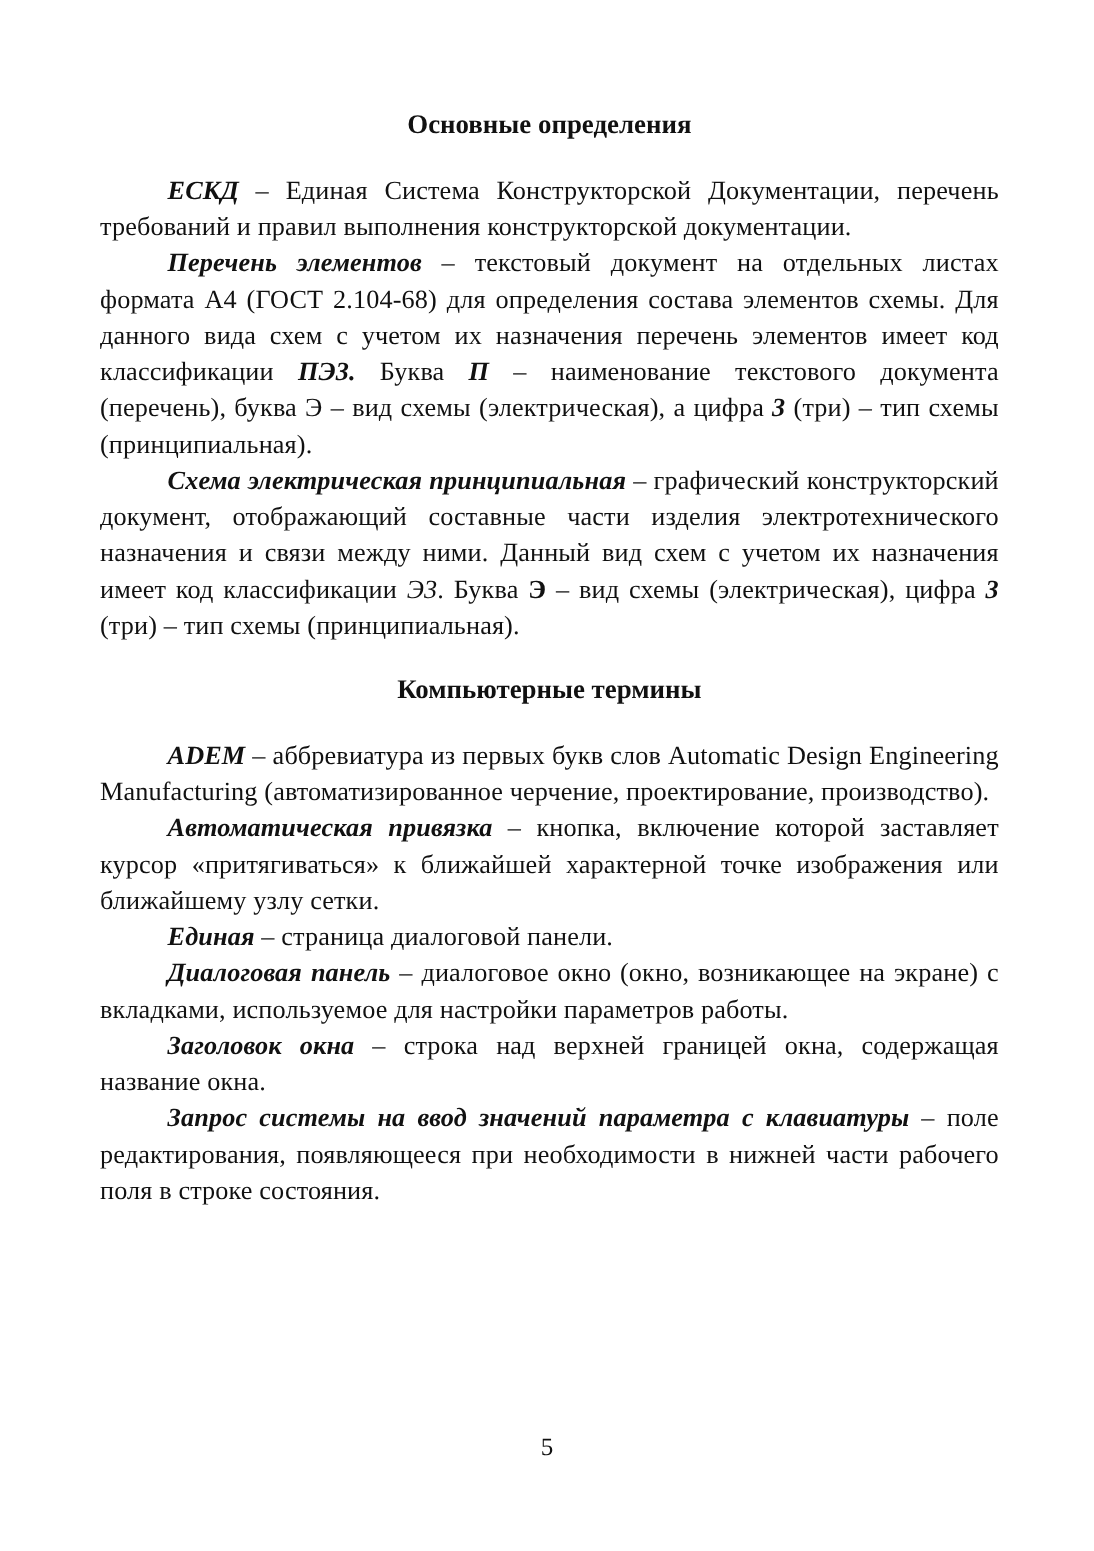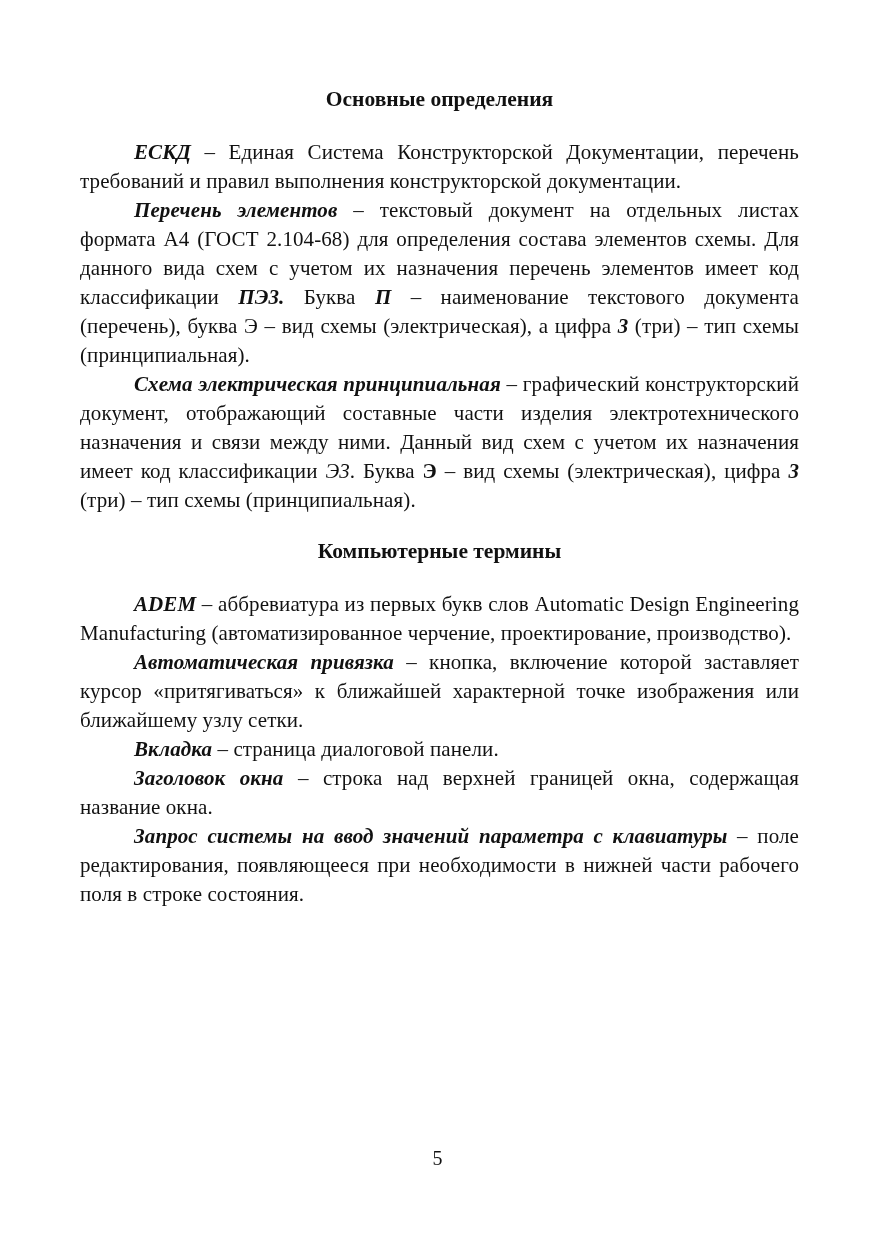--- a/index.html
+++ b/index.html
@@ -62,18 +62,19 @@
 
 <div class="page">
   <div class="content">
       <div class="section-heading">Основные определения</div>
       <p class="para"><span class="seg-bi">ЕСКД</span><span class="seg-r"> – Единая Система Конструкторской Документации, перечень требований и правил выполнения конструкторской документации.</span></p>
       <p class="para"><span class="seg-bi">Перечень элементов</span><span class="seg-r"> – текстовый документ на отдельных листах формата А4 (ГОСТ 2.104-68) для определения состава элементов схемы. Для данного вида схем с учетом их назначения перечень элементов имеет код классификации </span><span class="seg-bi">ПЭ3.</span><span class="seg-r"> Буква </span><span class="seg-bi">П</span><span class="seg-r"> – наименование текстового документа (перечень), буква Э – вид схемы (электрическая), а цифра </span><span class="seg-bi">3</span><span class="seg-r"> (три) – тип схемы (принципиальная).</span></p>
       <p class="para"><span class="seg-bi">Схема электрическая принципиальная</span><span class="seg-r"> – графический конструкторский документ, отображающий составные части изделия электротехнического назначения и связи между ними. Данный вид схем с учетом их назначения имеет код классификации </span><span class="seg-i">Э3</span><span class="seg-r">. Буква </span><span class="seg-b">Э</span><span class="seg-r"> – вид схемы (электрическая), цифра </span><span class="seg-bi">3</span><span class="seg-r"> (три) – тип схемы (принципиальная).</span></p>
       <div class="section-heading">Компьютерные термины</div>
       <p class="para"><span class="seg-bi">ADEM</span><span class="seg-r"> – аббревиатура из первых букв слов Automatic Design Engineering Manufacturing (автоматизированное черчение, проектирование, производство).</span></p>
       <p class="para"><span class="seg-bi">Автоматическая привязка</span><span class="seg-r"> – кнопка, включение которой заставляет курсор «притягиваться» к ближайшей характерной точке изображения или ближайшему узлу сетки.</span></p>
-      <p class="para"><span class="seg-bi">Вкладка</span><span class="seg-r"> – страница диалоговой панели.</span></p>
+      <p class="para"><span class="seg-bi">Единая</span><span class="seg-r"> – страница диалоговой панели.</span></p>
+      <p class="para"><span class="seg-bi">Диалоговая панель</span><span class="seg-r"> – диалоговое окно (окно, возникающее на экране) с вкладками, используемое для настройки параметров работы.</span></p>
       <p class="para"><span class="seg-bi">Заголовок окна</span><span class="seg-r"> – строка над верхней границей окна, содержащая название окна.</span></p>
       <p class="para"><span class="seg-bi">Запрос системы на ввод значений параметра с клавиатуры</span><span class="seg-r"> – поле редактирования, появляющееся при необходимости в нижней части рабочего поля в строке состояния.</span></p>
     </div>
   <div class="page-number">5</div>
 </div>
 
 </body></html>

